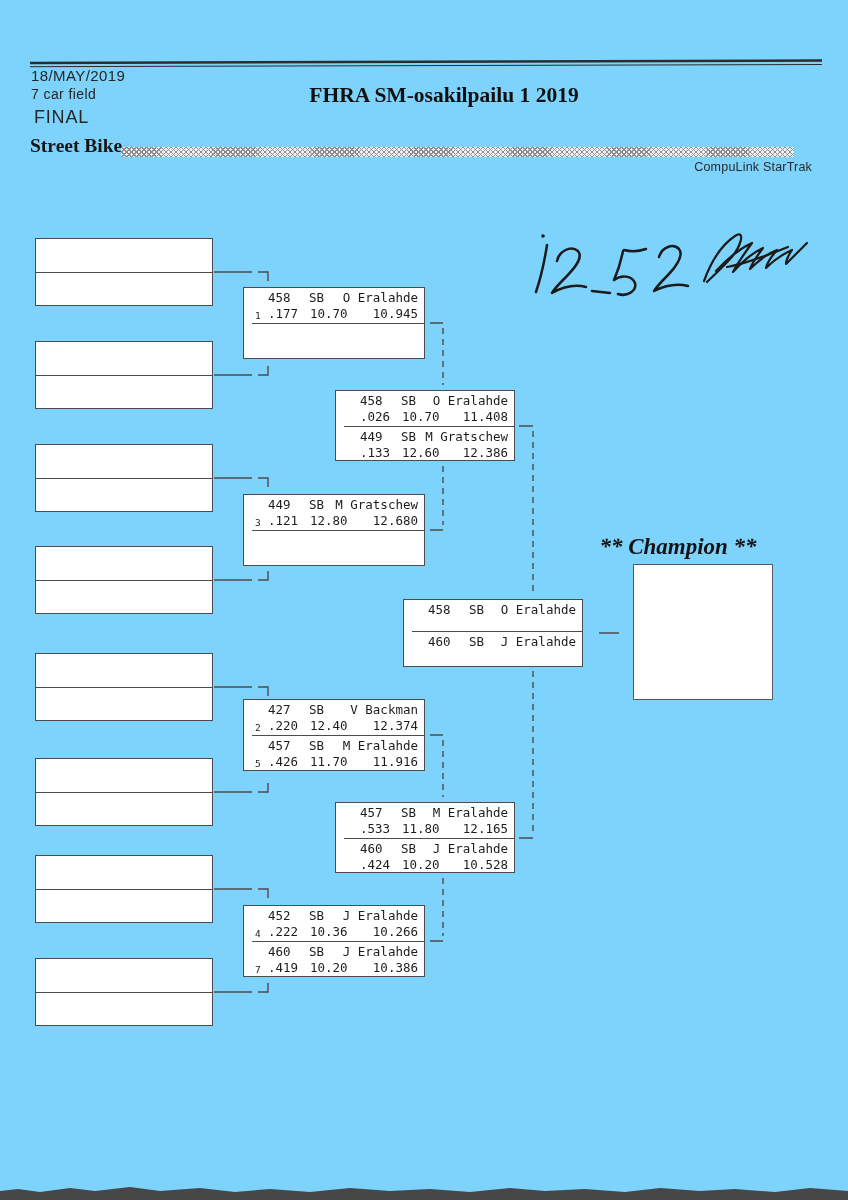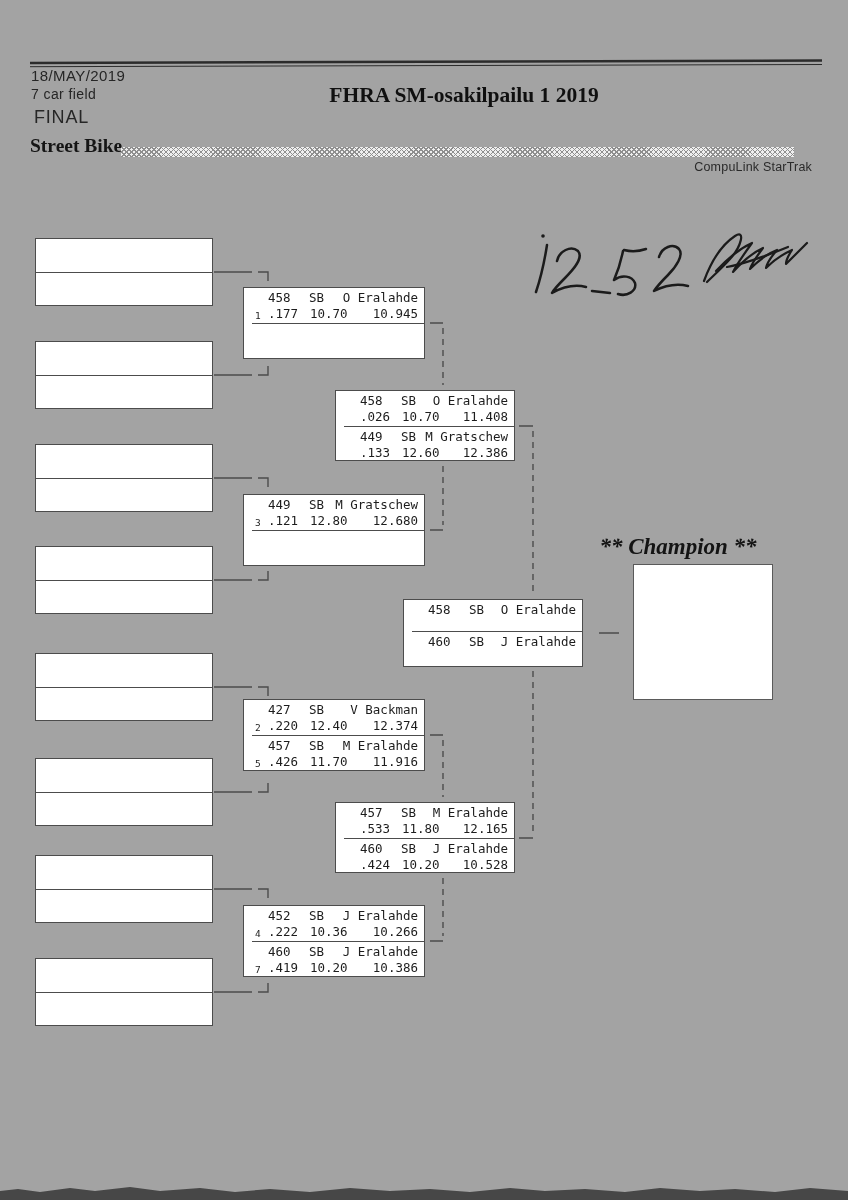--- a/index.html
+++ b/index.html
@@ -1,24 +1,24 @@
 <!DOCTYPE html>
 <html><head>
 <meta charset="utf-8">
 <style>
   html,body{margin:0;padding:0;background:#e9e9e9;}
-  .page{position:relative;width:848px;height:1200px;margin:0 auto;background:#a3a3a3;
+  .page{position:relative;width:848px;height:1200px;margin:0 auto;background:#7dd3fc;
         font-family:"Liberation Sans",sans-serif;overflow:hidden;color:#1f1f1f;}
   .overlay{position:absolute;left:0;top:0;width:848px;height:1200px;pointer-events:none;}
 
   
   .dateblock{position:absolute;left:31px;top:67px;font-size:15px;letter-spacing:.4px;color:#262626;}
   .dateblock .l2{font-size:14px;margin-top:2px;}
   .dateblock .l3{font-size:18px;margin-top:5px;padding-left:3px;letter-spacing:.8px;}
-  .title{position:absolute;left:264px;top:83px;width:400px;text-align:center;
+  .title{position:absolute;left:244px;top:83px;width:400px;text-align:center;
          font-family:"Liberation Serif",serif;font-weight:bold;font-size:21.5px;color:#101010;}
   .classname{position:absolute;left:30px;top:135px;font-family:"Liberation Serif",serif;
              font-weight:bold;font-size:19.5px;color:#151515;}
   .hatch{position:absolute;left:121px;top:147px;width:673px;height:10px;
          background-image:
            repeating-linear-gradient(45deg,#8e8e8e 0 1px,transparent 1px 3.5px),
            repeating-linear-gradient(135deg,#8e8e8e 0 1px,transparent 1px 3.5px);
          background-color:#efefef;}
   .brand{position:absolute;left:612px;top:160px;width:200px;text-align:right;
          font-size:12.5px;letter-spacing:.2px;color:#2a2a2a;}

